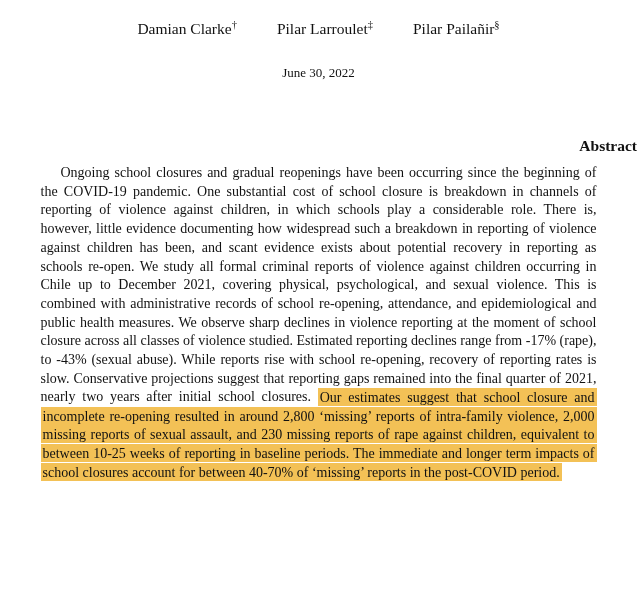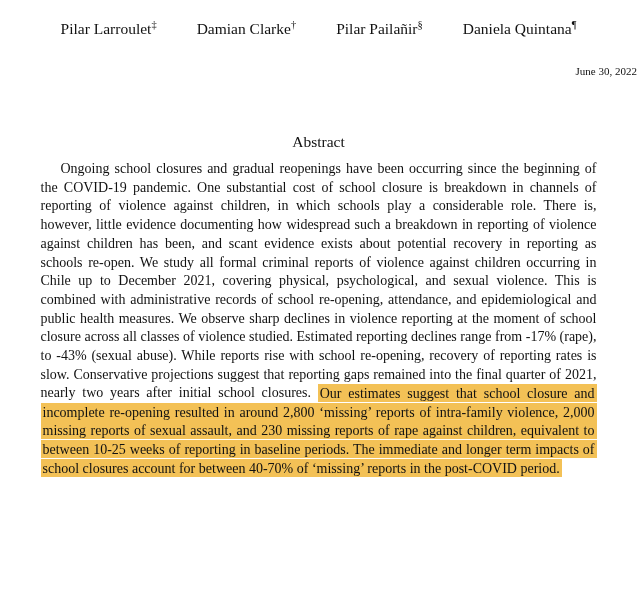--- a/index.html
+++ b/index.html
@@ -39,28 +39,28 @@
     gap: 40px;
     font-size: 15.5px;
     line-height: 20px;
   }
   .author sup {
     font-size: 10.5px;
     line-height: 0;
   }
   .date {
     margin-top: 26px;
-    text-align: right;
-    font-size: 11px;
+    text-align: center;
+    font-size: 13px;
     font-family: Liberation Serif, serif;
   }
   .abstract-heading {
     margin-top: 56px;
-    text-align: center;
-    font-weight: normal;
+    text-align: right;
+    font-weight: bold;
     font-size: 15.5px;
   }
   .abstract-body {
     margin: 9px auto 0 auto;
     width: 556px;
     font-size: 14px;
     line-height: 18.7px;
     text-align: justify;
     text-indent: 20px;
     hyphens: none;
@@ -72,24 +72,23 @@
     margin-top: 16px;
   }
 </style>
 </head>
 <body>
 
 <div class="page">
 
 
   <div class="authors">
+    <span class="author"><span>Damian Clarke</span><sup>†</sup></span>
     <span class="author"><span>Pilar Larroulet</span><sup>‡</sup></span>
-    <span class="author"><span>Damian Clarke</span><sup>†</sup></span>
     <span class="author"><span>Pilar Pailañir</span><sup>§</sup></span>
-    <span class="author"><span>Daniela Quintana</span><sup>¶</sup></span>
   </div>
 
   <div class="date">June 30, 2022</div>
 
   <div class="abstract-heading">Abstract</div>
 
   <p class="abstract-body"><span>Ongoing school closures and gradual reopenings have been occurring since the beginning of the COVID-19 pandemic. One substantial cost of school closure is breakdown in channels of reporting of violence against children, in which schools play a considerable role. There is, however, little evidence documenting how widespread such a breakdown in reporting of violence against children has been, and scant evidence exists about potential recovery in reporting as schools re-open. We study all formal criminal reports of violence against children occurring in Chile up to December 2021, covering physical, psychological, and sexual violence. This is combined with administrative records of school re-opening, attendance, and epidemiological and public health measures. We observe sharp declines in violence reporting at the moment of school closure across all classes of violence studied. Estimated reporting declines range from -17% (rape), to -43% (sexual abuse). While reports rise with school re-opening, recovery of reporting rates is slow. Conservative projections suggest that reporting gaps remained into the final quarter of 2021, nearly two years after initial school closures. </span><span class="hl" style="background-color: rgb(243, 193, 86);">Our estimates suggest that school closure and incomplete re-opening resulted in around 2,800 ‘missing’ reports of intra-family violence, 2,000 missing reports of sexual assault, and 230 missing reports of rape against children, equivalent to between 10-25 weeks of reporting in baseline periods. The immediate and longer term impacts of school closures account for between 40-70% of ‘missing’ reports in the post-COVID period.</span></p>
 
 </div>
 

